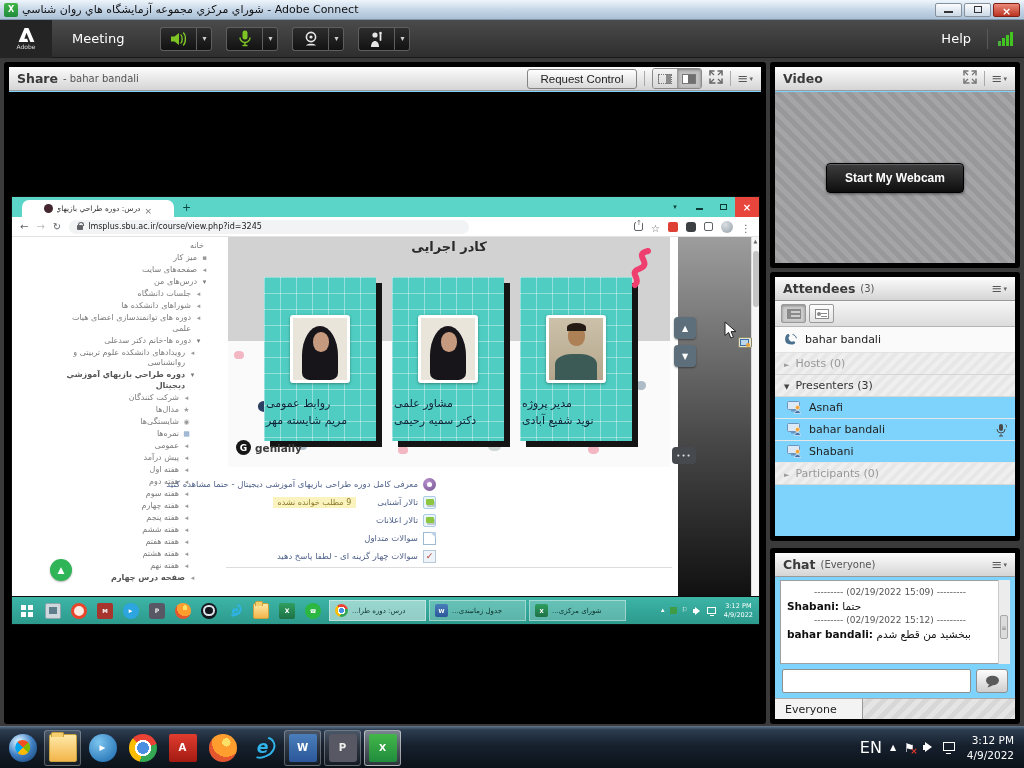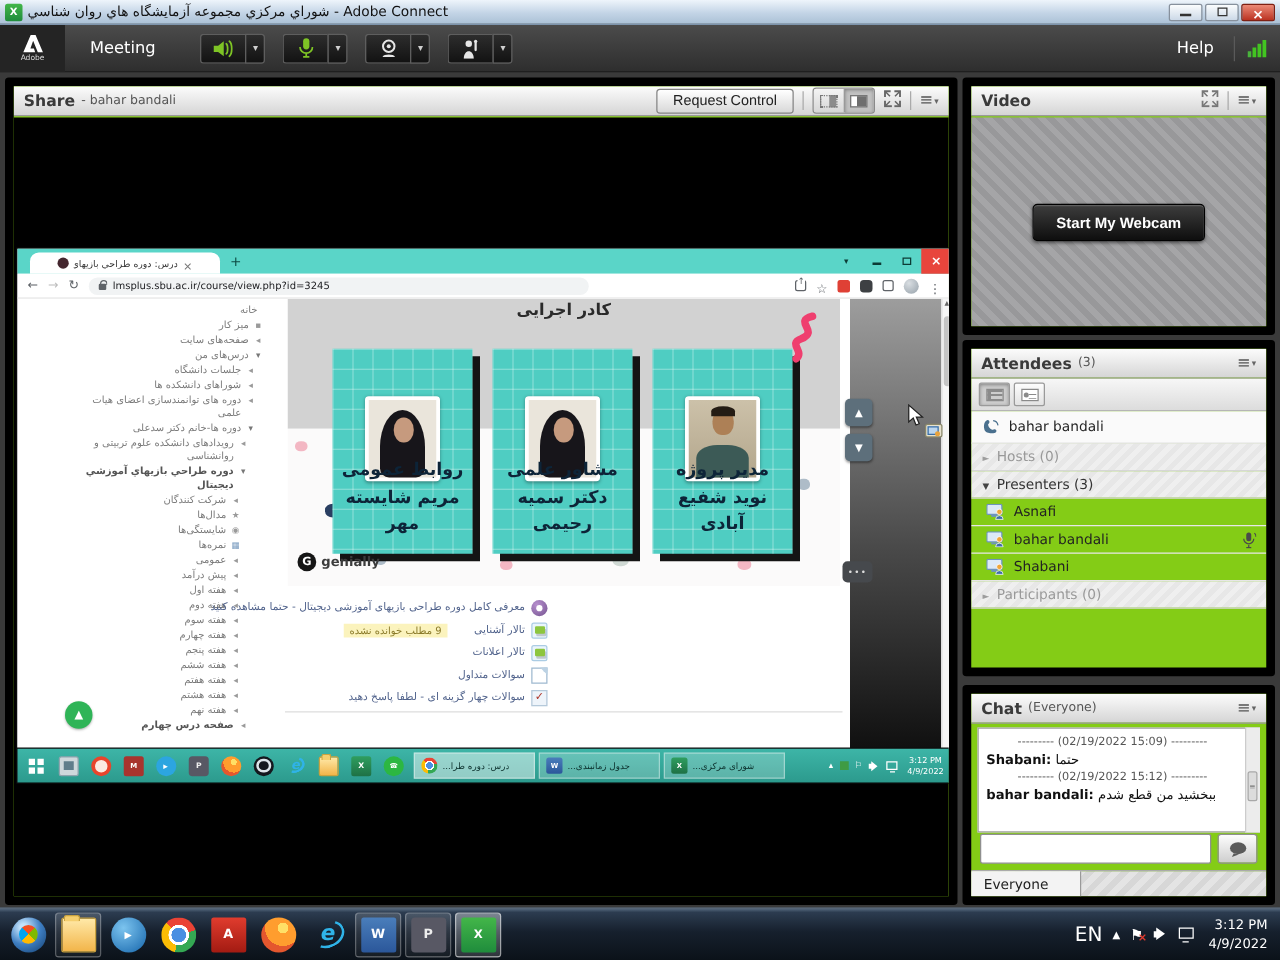--- a/index.html
+++ b/index.html
@@ -30,21 +30,21 @@
     background:linear-gradient(#2d2d2d,#121212);display:flex;align-items:center;justify-content:center}
   .av-drop{width:16px;height:24px;border:1px solid #5e5e5e;border-radius:0 3px 3px 0;
     background:linear-gradient(#2d2d2d,#121212);display:flex;align-items:center;justify-content:center}
   .av-drop::after{content:"▾";color:#cfcfcf;font-size:8px}
   .help{margin-left:auto;color:#fff;font-size:13px;padding:0 16px}
   .sep-v{width:1px;height:20px;background:#5a5a5a}
   .signal{padding:0 10px;display:flex;align-items:flex-end}
 
   
   .workspace{position:absolute;top:58px;left:0;right:0;height:668px;background:#3a3a3a}
-  .pod{position:absolute;background:#84cc16;border:7px solid #000000;border-radius:3px;overflow:hidden}
+  .pod{position:absolute;background:#7dd3fc;border:5px solid #000000;border-radius:3px;overflow:hidden}
   .pod-header{height:24px;background:linear-gradient(#fcfcfc,#d5d5d5);border-bottom:1px solid #9a9a9a;
     display:flex;align-items:center;padding:0 8px;gap:5px}
   .pod-title{font-weight:bold;font-size:12.5px;color:#3a3a3a}
   .pod-sub{font-size:10px;color:#555}
   .pod-right{margin-left:auto;display:flex;align-items:center;gap:7px}
   .menu-btn{display:flex;align-items:center;gap:1px;color:#555}
   .menu-btn::before{content:"≡";font-size:13px;line-height:1}
   .menu-btn::after{content:"▾";font-size:7px;color:#666}
   .hsep{width:1px;height:15px;background:#aaa}
 
@@ -132,21 +132,21 @@
     background-size:16px 16px;box-shadow:6px 6px 0 #141414}
   .gphoto{position:absolute;top:38px;left:50%;transform:translateX(-50%);width:60px;height:68px;background:#fff;border-radius:3px;box-shadow:0 1px 3px rgba(0,0,0,.35)}
   .ph-a{position:absolute;inset:3px;background:#eae5db;overflow:hidden}
   .ph-b,.ph-c{position:absolute}
   .gphoto[data-photo="woman"] .ph-b{left:12px;right:12px;top:11px;bottom:3px;background:#17151a;border-radius:55% 55% 8px 8px/60% 60% 8px 8px}
   .gphoto[data-photo="woman"] .ph-c{left:23px;top:17px;width:16px;height:20px;background:#c69a7e;border-radius:48%}
   .gphoto[data-photo="man"] .ph-a{background:linear-gradient(#ccc1a9,#b3a68c)}
   .gphoto[data-photo="man"] .ph-b{left:9px;right:9px;bottom:3px;height:26px;background:#3c5a56;border-radius:40% 40% 0 0}
   .gphoto[data-photo="man"] .ph-c{left:22px;top:11px;width:17px;height:20px;background:#ad8056;border-radius:45%}
   .gphoto[data-photo="man"] .ph-c::before{content:"";position:absolute;top:-3px;left:-1px;right:-1px;height:8px;background:#241c14;border-radius:50% 50% 0 0}
-  .glabel{position:absolute;bottom:12px;left:2px;right:2px;text-align:center;font-size:14px;font-weight:bold;color:#0d2438;line-height:1.55;direction:rtl}
+  .glabel{position:absolute;bottom:12px;left:2px;right:2px;text-align:left;font-size:11px;font-weight:normal;color:#0d2438;line-height:1.55;direction:rtl}
   .squiggle{position:absolute;left:398px;top:10px;z-index:3}
   .gen-logo{position:absolute;left:8px;top:203px;display:flex;align-items:center;gap:4px;z-index:3}
   .gl-circle{width:15px;height:15px;border-radius:50%;background:#161616;color:#fff;font-size:9px;font-weight:bold;display:flex;align-items:center;justify-content:center}
   .gl-text{font-size:10.5px;font-weight:bold;color:#3c3c3c}
   .gen-nav{position:absolute;left:662px;top:80px;z-index:6;display:flex;flex-direction:column;gap:6px}
   .gn-btn{width:22px;height:22px;border-radius:4px;background:#5d6f7b;color:#fff;font-size:8px;display:flex;align-items:center;justify-content:center;box-shadow:0 1px 2px rgba(0,0,0,.4)}
   .dots-btn{position:absolute;left:660px;top:210px;width:24px;height:17px;border-radius:4px;background:#46494d;color:#ddd;font-size:7px;letter-spacing:1px;display:flex;align-items:center;justify-content:center;z-index:6}
   .dots-btn::after{content:"•••"}
   .lms-links{position:absolute;left:130px;top:238px;width:294px;direction:rtl}
   .link-row{display:flex;align-items:center;gap:5px;height:18px}

